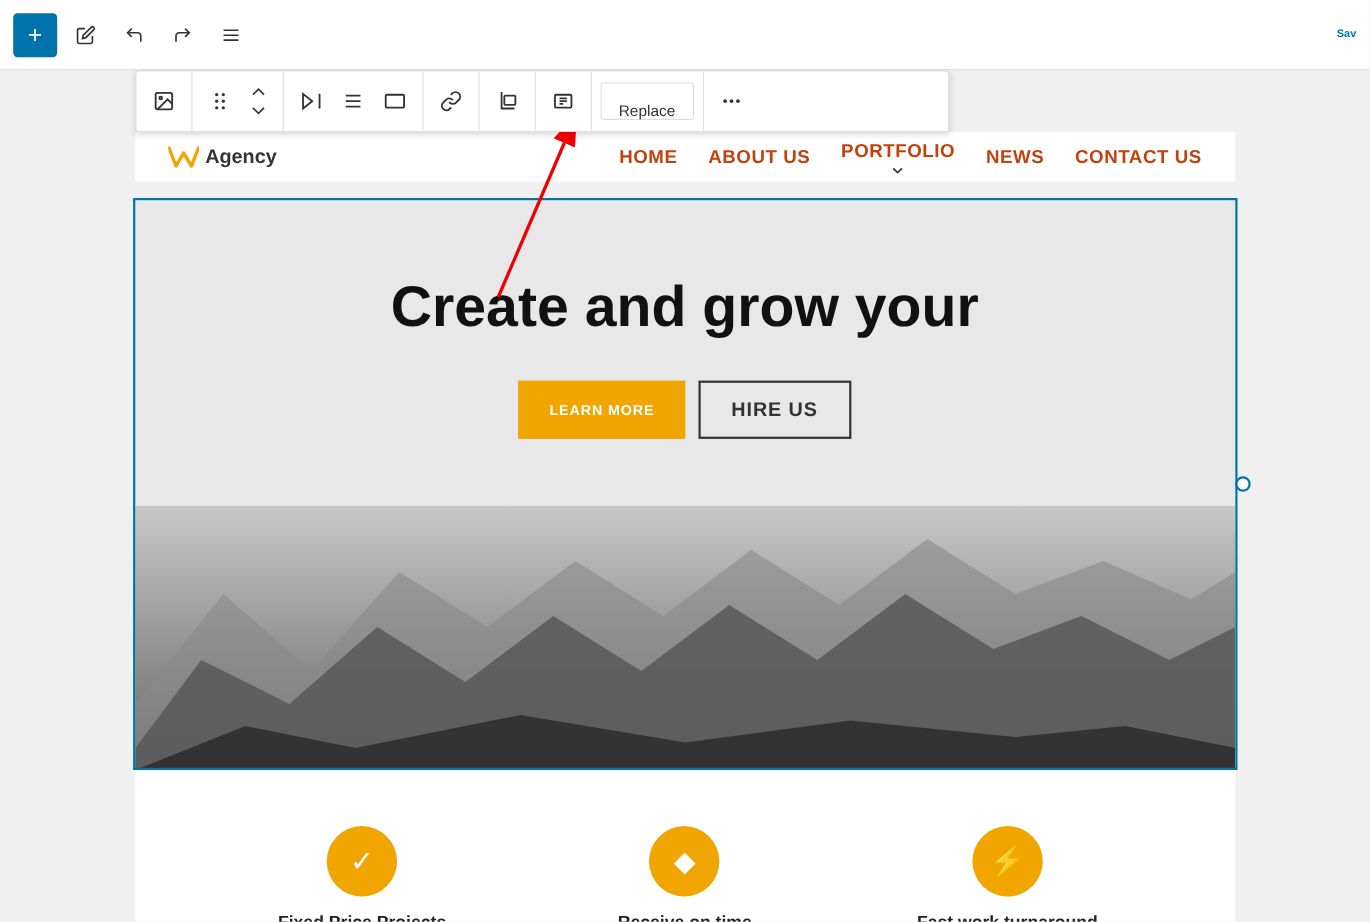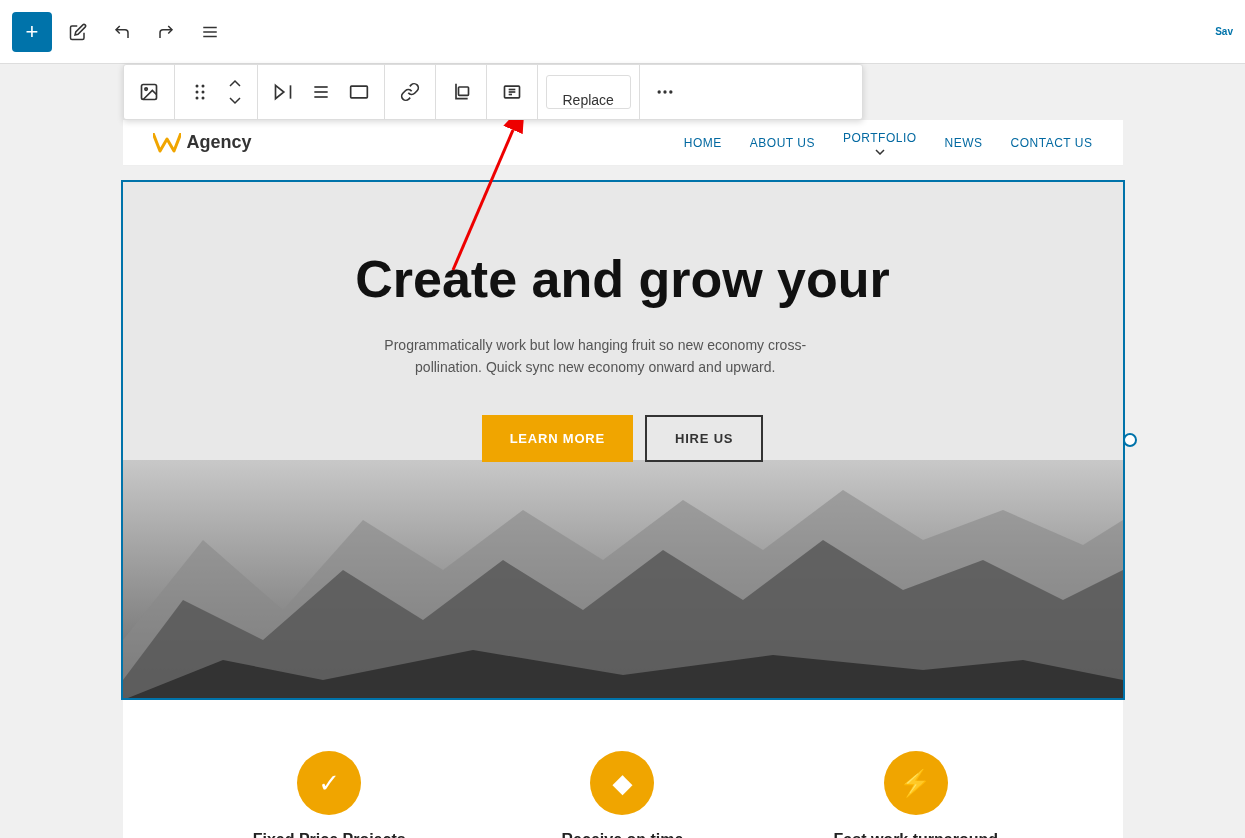--- a/index.html
+++ b/index.html
@@ -141,23 +141,23 @@
       align-items: center;
     }
     .logo-w svg { width: 28px; height: 20px; }
     .site-nav-links {
       margin-left: auto;
       display: flex;
       align-items: center;
       gap: 28px;
     }
     .nav-link {
-      font-size: 12px;
-      font-weight: 400;
-      color: #0369a1;
+      font-size: 17px;
+      font-weight: 700;
+      color: #c2410c;
       text-transform: uppercase;
       cursor: pointer;
       letter-spacing: 0.5px;
     }
     .nav-link-portfolio {
       display: flex;
       align-items: center;
       gap: 4px;
       flex-direction: column;
     }
@@ -209,21 +209,21 @@
       font-weight: 700;
       letter-spacing: 0.8px;
       border: none;
       cursor: pointer;
       text-transform: uppercase;
     }
     .btn-hire-us {
       padding: 14px 28px;
       background: transparent;
       color: #333;
-      font-size: 13px;
+      font-size: 18px;
       font-weight: 700;
       letter-spacing: 0.8px;
       border: 2px solid #333;
       cursor: pointer;
       text-transform: uppercase;
     }
 
     
     .mountain-bg {
       position: absolute;
@@ -472,21 +472,20 @@
         <span class="nav-link">NEWS</span>
         <span class="nav-link">CONTACT US</span>
       </div>
     </div>
 
     <div class="hero-section">
       <div class="hero-text-area">
         <div class="hero-title">
           <span>Create and grow your</span><br>
         </div>
-        <div class="hero-subtitle">Programmatically work but low hanging fruit so new economy cross-pollination. Quick sync new economy onward and upward.</div>
         <div class="hero-buttons">
           <button class="btn-learn-more">LEARN MORE</button>
           <button class="btn-hire-us">HIRE US</button>
         </div>
       </div>
 
       <div class="mountain-bg">
         <svg width="100%" height="100%" viewBox="0 0 1000 240" preserveAspectRatio="none">
           <defs>
             <linearGradient id="skyGrad" x1="0" y1="0" x2="0" y2="1">

